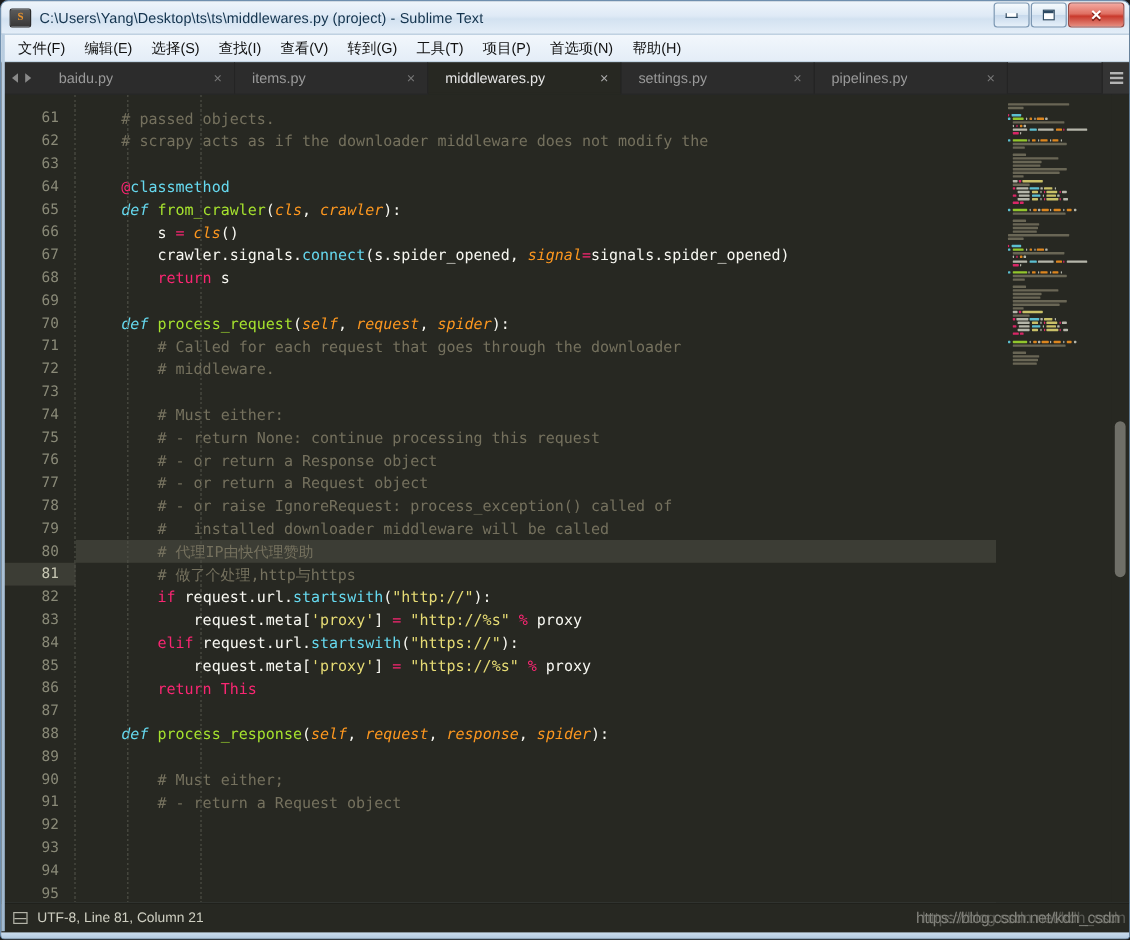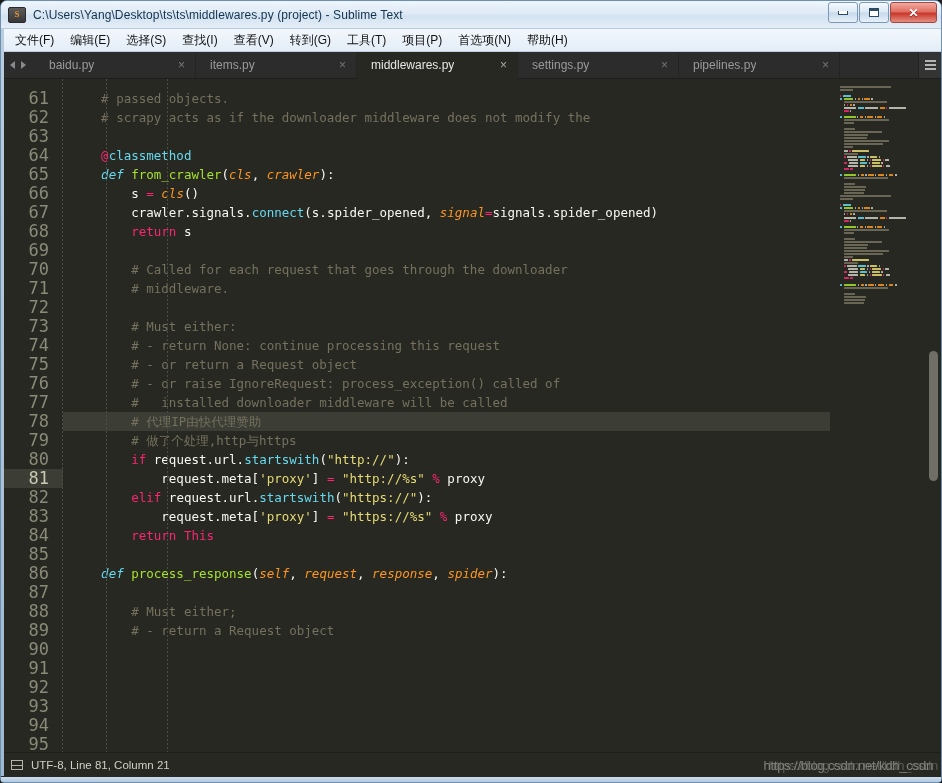--- a/index.html
+++ b/index.html
@@ -88,21 +88,21 @@
   
   .editor-wrap{
     position:relative;height:673px;background:#272822;display:flex;overflow:hidden;
   }
   .gutter{
     width:62px;flex:none;background:#272822;position:relative;box-sizing:border-box;
     padding-top:10px;
   }
   .gutter .ln{
     height:19px;line-height:19px;text-align:right;padding-right:14px;
-    font-family:"DejaVu Sans Mono",monospace;font-size:17px;color:#8a8a78;box-sizing:border-box;
+    font-family:"DejaVu Sans Mono",monospace;font-size:12px;color:#8a8a78;box-sizing:border-box;
   }
   .gutter .ln.current{background:#3c3d35;color:#c8c8b4;}
   .gutter-rule{
     position:absolute;top:0;bottom:0;left:61px;width:1px;
     background:repeating-linear-gradient(180deg,#4c4d44 0 2px,transparent 2px 4px);
   }
   .code{
     flex:1;min-width:0;position:relative;padding-top:10px;overflow:hidden;
     font-family:"DejaVu Sans Mono",monospace;font-size:12.5px;
   }
@@ -283,25 +283,27 @@
       <div class="indent-guide" style="left:104px;"></div>
     <div class="line"><span class="c">    # passed objects.</span></div>
         <div class="line"><span class="c">    # scrapy acts as if the downloader middleware does not modify the</span></div>
         <div class="line"><span class="pl"></span></div>
         <div class="line"><span class="pl">    </span><span class="de">@</span><span class="dn">classmethod</span></div>
         <div class="line"><span class="pl">    </span><span class="kd">def </span><span class="fn">from_crawler</span><span class="pl">(</span><span class="pa">cls</span><span class="pl">, </span><span class="pa">crawler</span><span class="pl">):</span></div>
         <div class="line"><span class="pl">        s </span><span class="op">=</span><span class="pl"> </span><span class="pa">cls</span><span class="pl">()</span></div>
         <div class="line"><span class="pl">        crawler.signals.</span><span class="mt">connect</span><span class="pl">(s.spider_opened, </span><span class="pa">signal</span><span class="op">=</span><span class="pl">signals.spider_opened)</span></div>
         <div class="line"><span class="pl">        </span><span class="k">return</span><span class="pl"> s</span></div>
         <div class="line"><span class="pl"></span></div>
+        <div class="line"><span class="pl">    </span><span class="kd">def </span><span class="fn">process_request</span><span class="pl">(</span><span class="pa">self</span><span class="pl">, </span><span class="pa">request</span><span class="pl">, </span><span class="pa">spider</span><span class="pl">):</span></div>
         <div class="line"><span class="c">        # Called for each request that goes through the downloader</span></div>
         <div class="line"><span class="c">        # middleware.</span></div>
         <div class="line"><span class="pl"></span></div>
         <div class="line"><span class="c">        # Must either:</span></div>
         <div class="line"><span class="c">        # - return None: continue processing this request</span></div>
+        <div class="line"><span class="c">        # - or return a Response object</span></div>
         <div class="line"><span class="c">        # - or return a Request object</span></div>
         <div class="line"><span class="c">        # - or raise IgnoreRequest: process_exception() called of</span></div>
         <div class="line"><span class="c">        #   installed downloader middleware will be called</span></div>
         <div class="line current"><span class="c">        # 代理IP由快代理赞助</span></div>
         <div class="line"><span class="c">        # 做了个处理,http与https</span></div>
         <div class="line"><span class="pl">        </span><span class="k">if</span><span class="pl"> request.url.</span><span class="mt">startswith</span><span class="pl">(</span><span class="st">"http://"</span><span class="pl">):</span></div>
         <div class="line"><span class="pl">            request.meta[</span><span class="st">'proxy'</span><span class="pl">] </span><span class="op">=</span><span class="pl"> </span><span class="st">"http://%s"</span><span class="pl"> </span><span class="op">%</span><span class="pl"> proxy</span></div>
         <div class="line"><span class="pl">        </span><span class="k">elif</span><span class="pl"> request.url.</span><span class="mt">startswith</span><span class="pl">(</span><span class="st">"https://"</span><span class="pl">):</span></div>
         <div class="line"><span class="pl">            request.meta[</span><span class="st">'proxy'</span><span class="pl">] </span><span class="op">=</span><span class="pl"> </span><span class="st">"https://%s"</span><span class="pl"> </span><span class="op">%</span><span class="pl"> proxy</span></div>
         <div class="line"><span class="pl">        </span><span class="k">return</span><span class="pl"> </span><span class="k">This</span></div>

